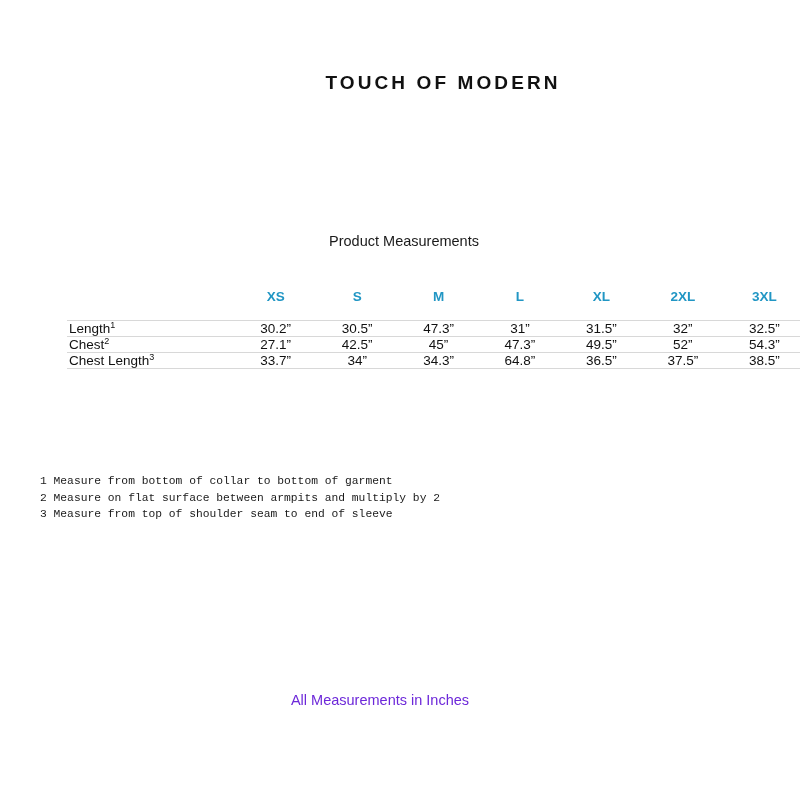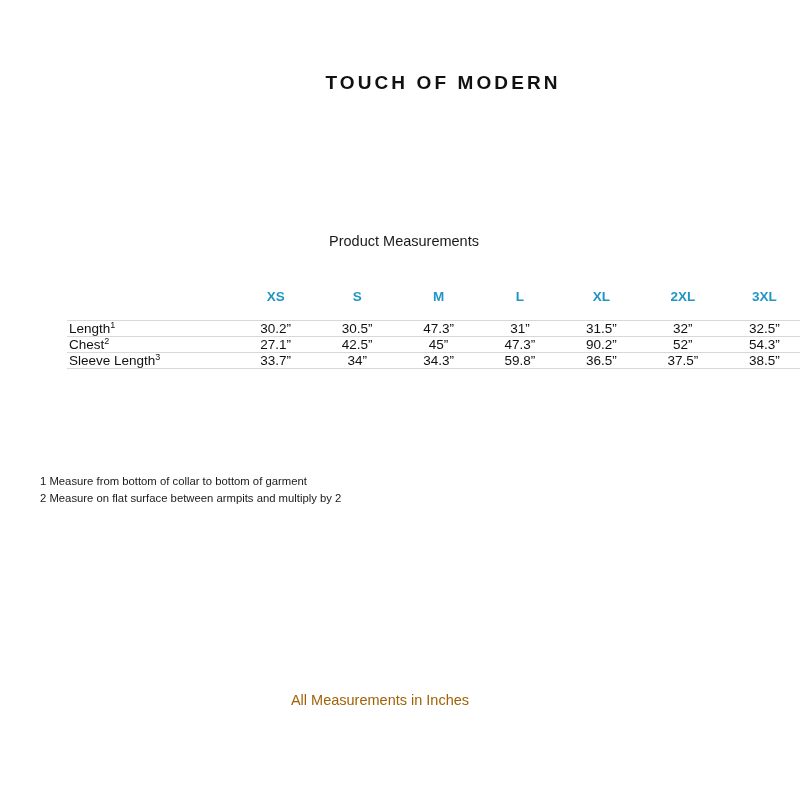--- a/index.html
+++ b/index.html
@@ -115,31 +115,31 @@
 
   
   .footnotes {
     position: absolute;
     top: 473px;
     left: 40px;
     font-size: 11.3px;
     line-height: 16.5px;
     color: #1a1a1a;
   }
-  .footnotes div { white-space: nowrap; }
+  .footnotes div { white-space: nowrap; font-family: Liberation Mono, monospace; }
 
   
   .footer-note {
     position: absolute;
     top: 692px;
     left: 0;
     width: 760px;
     text-align: center;
     font-size: 14.5px;
-    color: #a16207;
+    color: #6d28d9;
   }
 </style>
 </head>
 <body>
 
 <div class="page">
 
   <div class="brand">TOUCH OF MODERN</div>
 
 
@@ -179,38 +179,39 @@
           <td>31.5”</td>
           <td>32”</td>
           <td>32.5”</td>
         </tr>
         <tr>
           <td class="row-label"><span>Chest</span><sup>2</sup></td>
           <td>27.1”</td>
           <td>42.5”</td>
           <td>45”</td>
           <td>47.3”</td>
-          <td>90.2”</td>
+          <td>49.5”</td>
           <td>52”</td>
           <td>54.3”</td>
         </tr>
         <tr>
-          <td class="row-label"><span>Sleeve Length</span><sup>3</sup></td>
+          <td class="row-label"><span>Chest Length</span><sup>3</sup></td>
           <td>33.7”</td>
           <td>34”</td>
           <td>34.3”</td>
-          <td>59.8”</td>
+          <td>64.8”</td>
           <td>36.5”</td>
           <td>37.5”</td>
           <td>38.5”</td>
         </tr>
       </tbody>
     </table>
   </div>
 
   <div class="footnotes">
     <div>1 Measure from bottom of collar to bottom of garment</div>
     <div>2 Measure on flat surface between armpits and multiply by 2</div>
+    <div>3 Measure from top of shoulder seam to end of sleeve</div>
   </div>
 
   <div class="footer-note">All Measurements in Inches</div>
 
 </div>
 
 </body></html>

